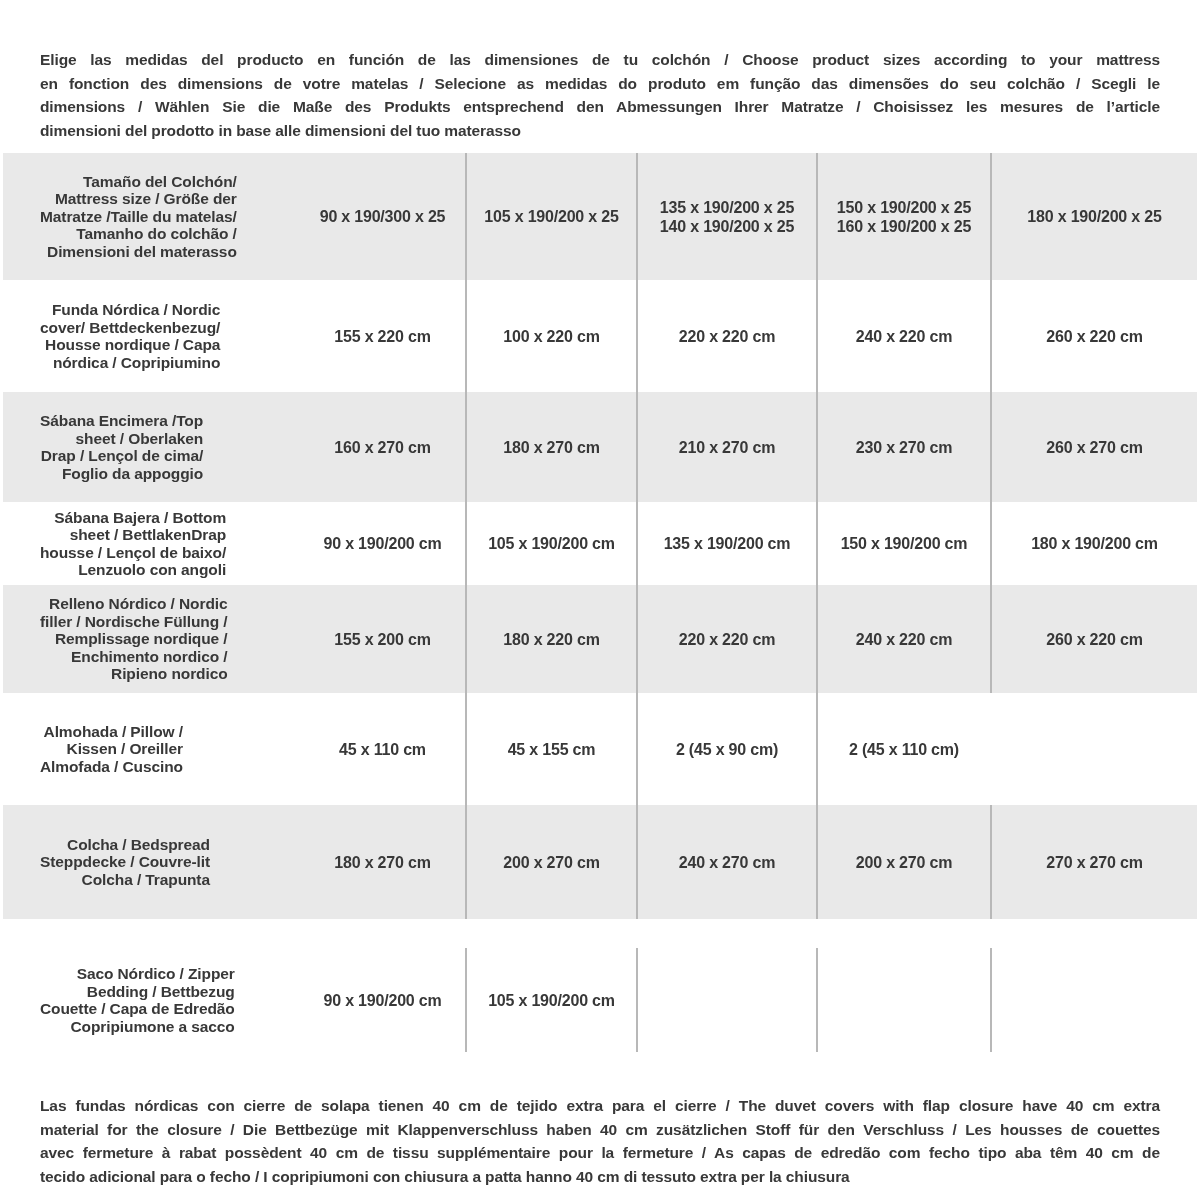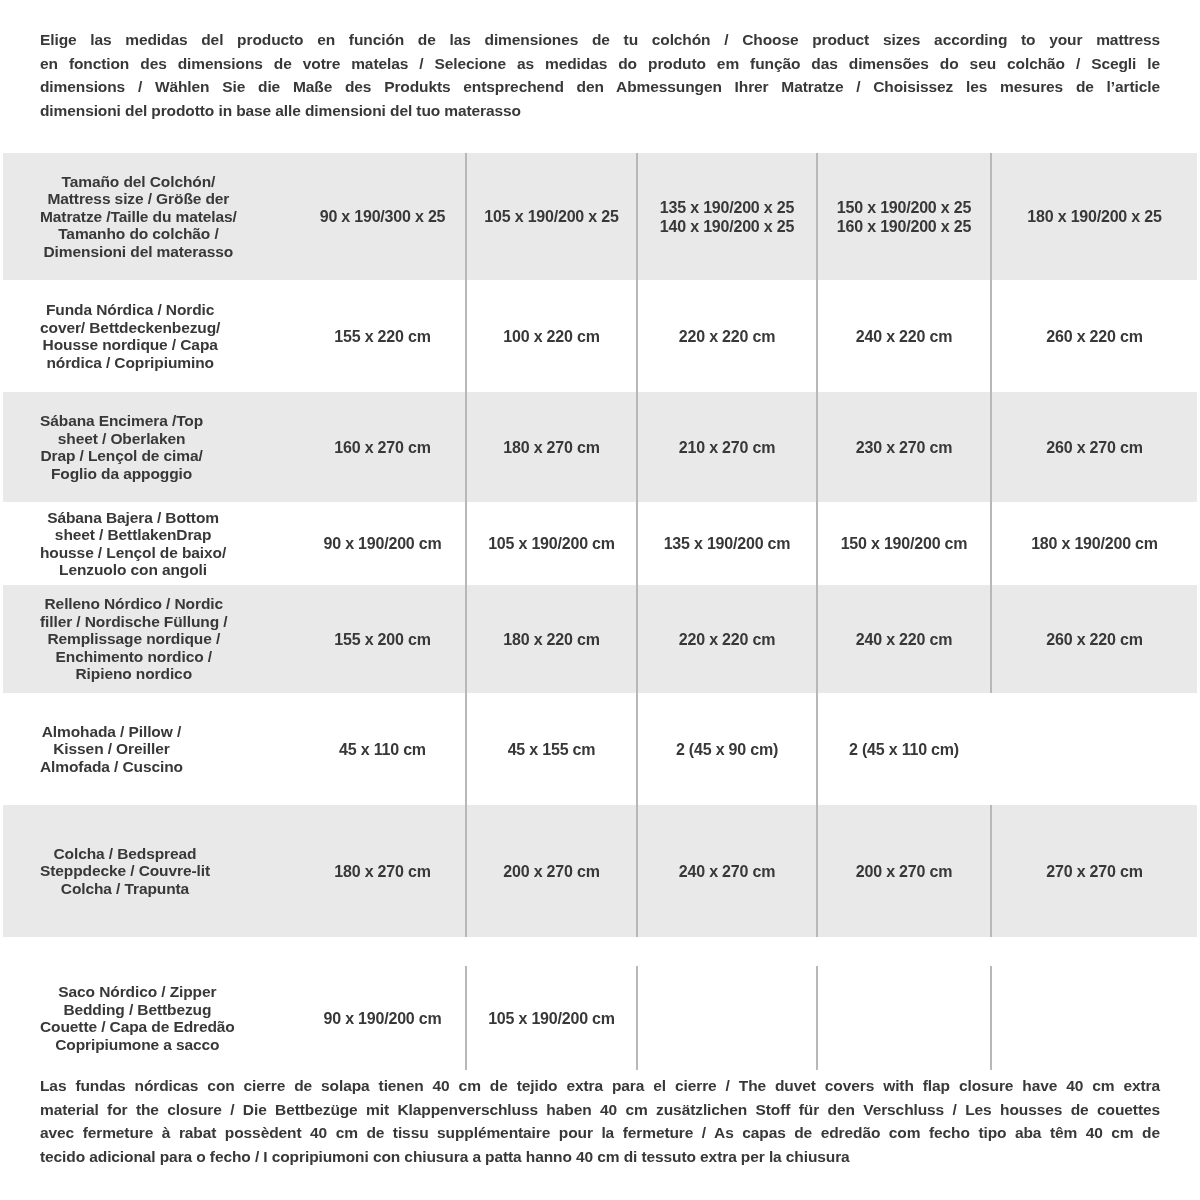--- a/index.html
+++ b/index.html
@@ -19,20 +19,21 @@
   }
 
   
   .para {
     position: absolute;
     left: 40px;
     width: 1120px;
     font-size: 15.5px;
     line-height: 23.5px;
     letter-spacing: -0.1px;
+    margin-top: 20px;
   }
   .para-top { top: 28px; }
   .para-bottom { top: 1074px; }
   .jline {
     text-align: justify;
     text-align-last: justify;
   }
   .lastline {
     text-align: left;
   }
@@ -48,38 +49,38 @@
     display: grid;
     grid-template-columns: 297px 165px 171px 180px 174px 207px;
   }
   .trow.shade { background: #e9e9e9; }
   .r0 { height: 127px; }
   .r1 { height: 112px; }
   .r2 { height: 110px; }
   .r3 { height: 83px; }
   .r4 { height: 108px; }
   .r5 { height: 112px; }
-  .r6 { height: 132px; }
+  .r6 { height: 114px; }
   .r7 { height: 104px; margin-top: 29px; }
 
   .cell {
     display: flex;
     align-items: center;
     justify-content: center;
     text-align: center;
     white-space: pre-line;
     font-size: 16px;
     line-height: 19px;
     letter-spacing: -0.2px;
     box-sizing: border-box;
     overflow: hidden;
   }
   .label-cell {
     justify-content: flex-start;
-    text-align: center;
+    text-align: right;
     padding-left: 37px;
     padding-right: 8px;
     font-size: 15.5px;
     line-height: 17.5px;
     letter-spacing: -0.1px;
   }
   
   .trow .cell:nth-child(n+3) {
     border-left: 2px solid #b8b8b8;
   }

